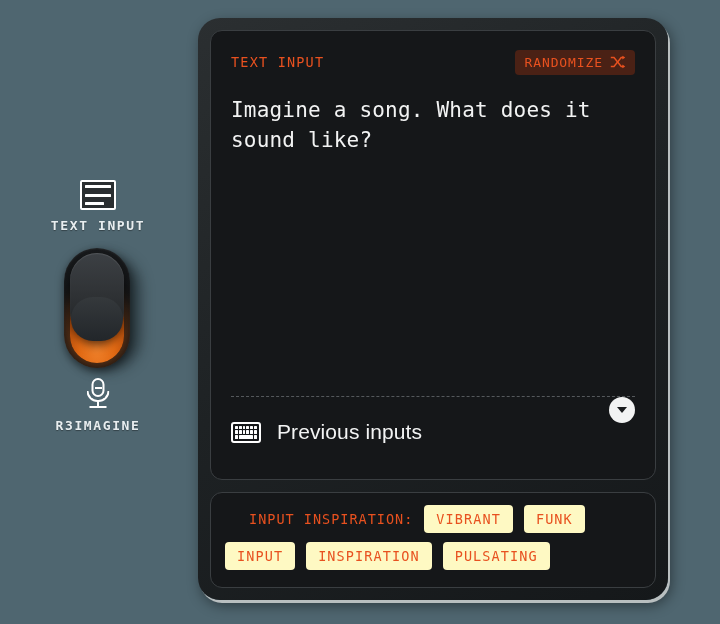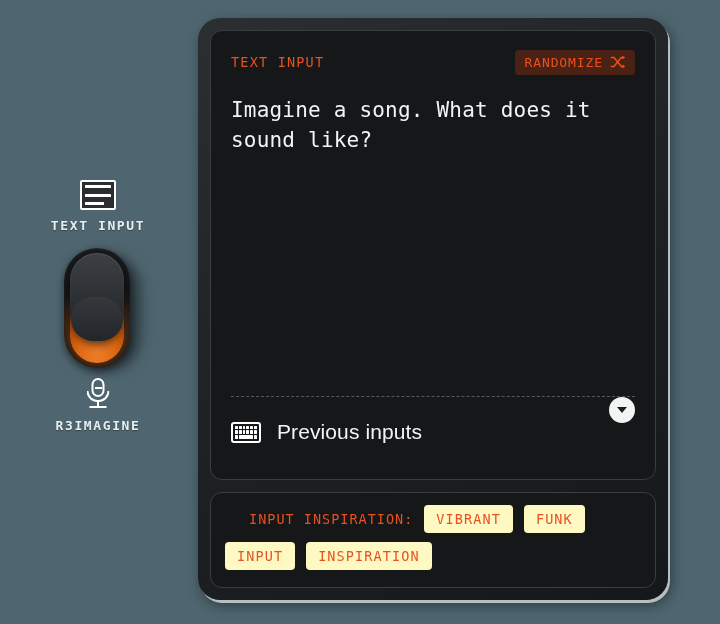--- a/index.html
+++ b/index.html
@@ -447,16 +447,17 @@
       </div>
 
     </div>
 
     <div id="insp-panel">
       <span id="insp-label">INPUT INSPIRATION:</span>
       <button class="tag">VIBRANT</button>
       <button class="tag">FUNK</button>
       <button class="tag">INPUT</button>
       <button class="tag">INSPIRATION</button>
+      <button class="tag">PULSATING</button>
     </div>
 
   </div>
 </div>
 
 </body></html>

